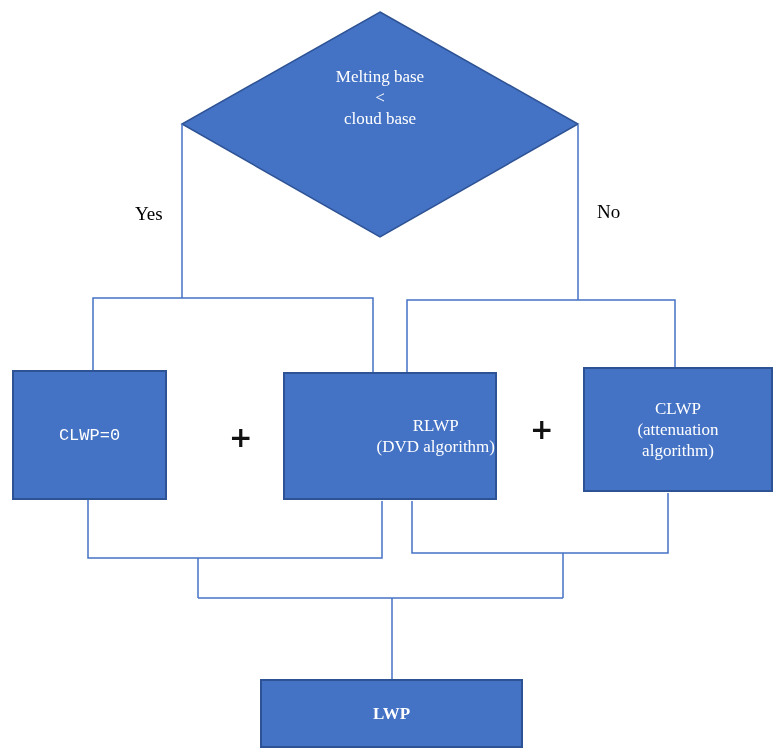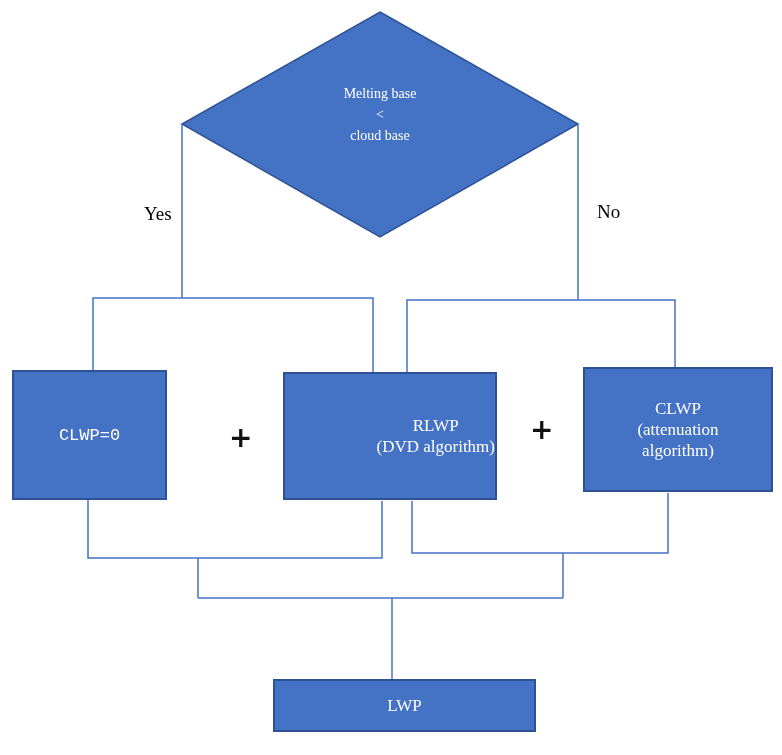--- a/index.html
+++ b/index.html
@@ -34,50 +34,50 @@
   }
   .node-label {
     color: #ffffff;
     font-size: 17px;
     line-height: 21px;
     white-space: pre-line;
   }
   .decision-label {
     position: absolute;
     left: 280px;
-    top: 83px;
+    top: 66px;
     width: 200px;
     text-align: center;
     color: #ffffff;
-    font-size: 14px;
+    font-size: 17px;
     line-height: 21px;
     white-space: pre-line;
   }
   .branch-label {
     position: absolute;
     color: #000000;
     font-size: 19px;
   }
-  #yes-label { left: 144px; top: 203px; }
+  #yes-label { left: 135px; top: 203px; }
   #no-label  { left: 597px; top: 201px; }
   .plus-label {
     position: absolute;
     color: #111111;
     font-family: "DejaVu Sans", sans-serif;
     font-weight: bold;
     font-size: 28px;
     line-height: 28px;
   }
   #plus-left  { left: 229px; top: 424px; }
   #plus-right { left: 530px; top: 416px; }
 
   #node-clwp-zero        { left: 12px;  top: 370px; width: 155px; height: 130px; font-family: Liberation Mono, monospace; }
   #node-rlwp             { left: 283px; top: 372px; width: 214px; height: 128px; justify-content: flex-end; }
   #node-clwp-attenuation { left: 583px; top: 367px; width: 190px; height: 125px; }
-  #node-lwp              { left: 273px; top: 679px; width: 263px; height: 53px; }
+  #node-lwp              { left: 260px; top: 679px; width: 263px; height: 69px; font-weight: bold; }
 </style>
 </head>
 <body>
 
 <div id="canvas">
 
   <svg id="connector-layer" viewBox="0 0 782 755" xmlns="http://www.w3.org/2000/svg">
 
     <polygon points="380,12 578,124 380,237 182,124" fill="#4472C4" stroke="#2E5395" stroke-width="1.5"></polygon>
 

